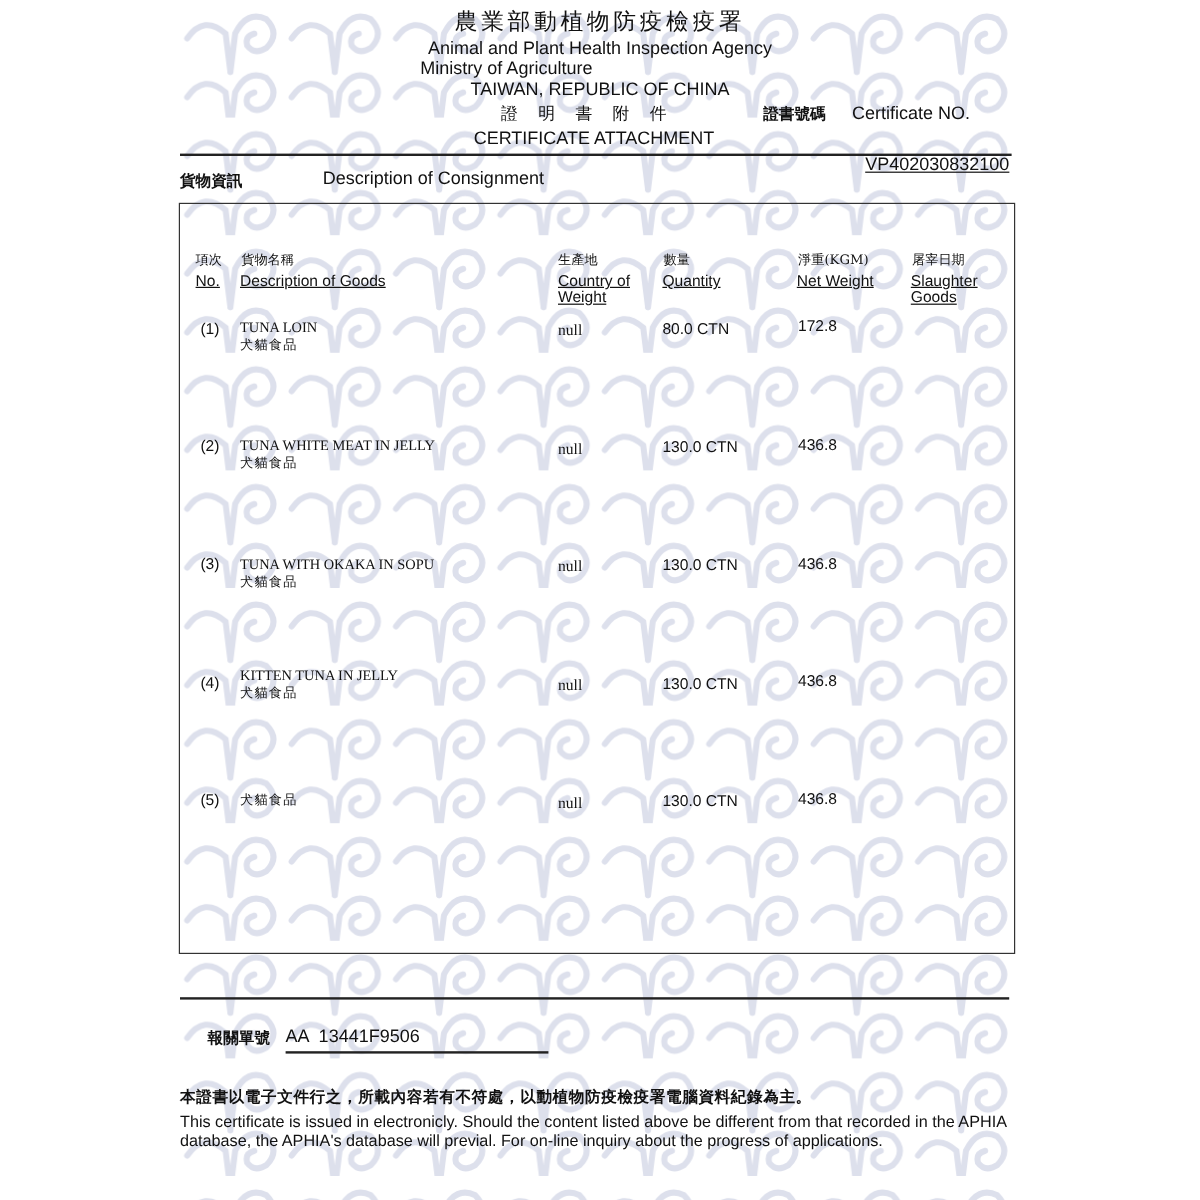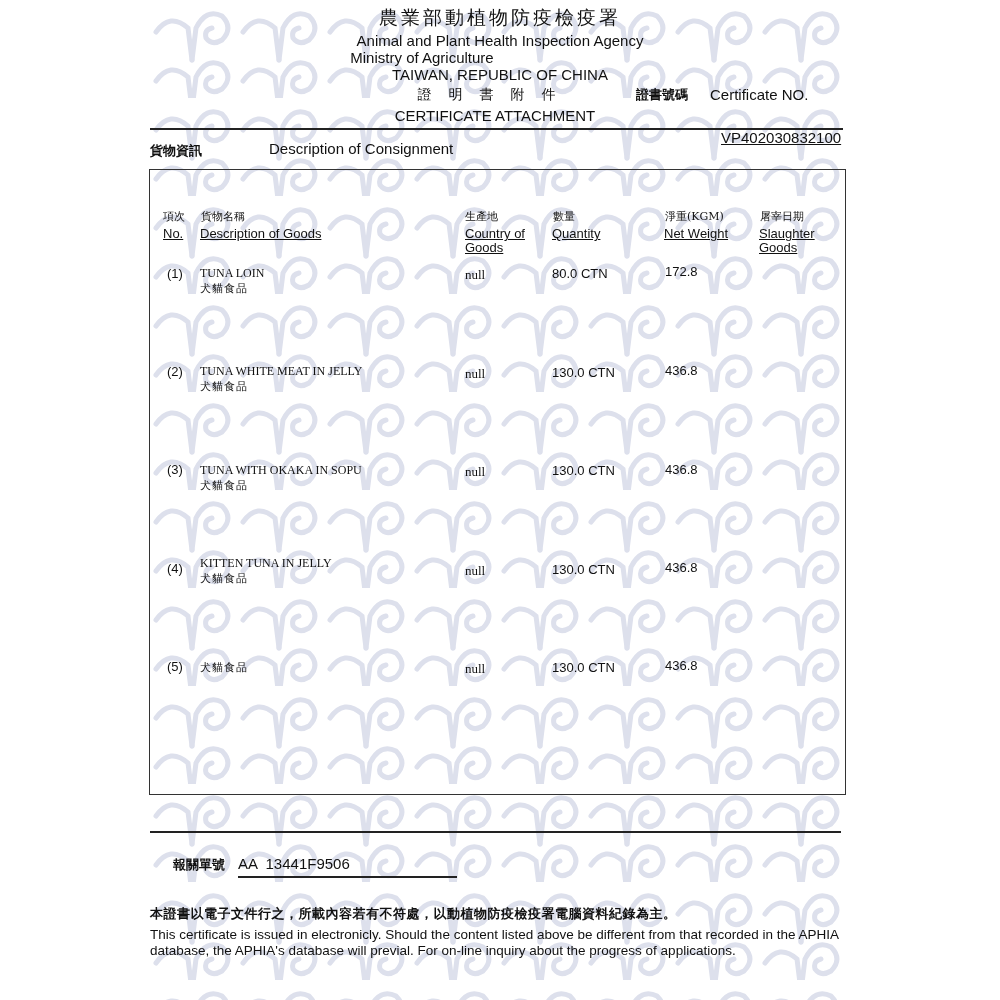--- a/index.html
+++ b/index.html
@@ -89,21 +89,21 @@
 
 <div class="goods-box"></div>
 
 <div class="layer serif col-zh" style="left:163px;">項次</div>
 <div class="layer col-en" style="left:163px;">No.</div>
 
 <div class="layer serif col-zh" style="left:201px;">貨物名稱</div>
 <div class="layer col-en" style="left:200px;">Description of Goods</div>
 
 <div class="layer serif col-zh" style="left:465px;">生產地</div>
-<div class="layer col-en" style="left:465px; width:70px;">Country of Goods</div>
+<div class="layer col-en" style="left:465px; width:70px;">Country of Weight</div>
 
 <div class="layer serif col-zh" style="left:553px;">數量</div>
 <div class="layer col-en" style="left:552px;">Quantity</div>
 
 <div class="layer serif col-zh" style="left:665px;">淨重(KGM)</div>
 <div class="layer col-en" style="left:664px;">Net Weight</div>
 
 <div class="layer serif col-zh" style="left:760px;">屠宰日期</div>
 <div class="layer col-en" style="left:759px; width:70px;">Slaughter Goods</div>
 

